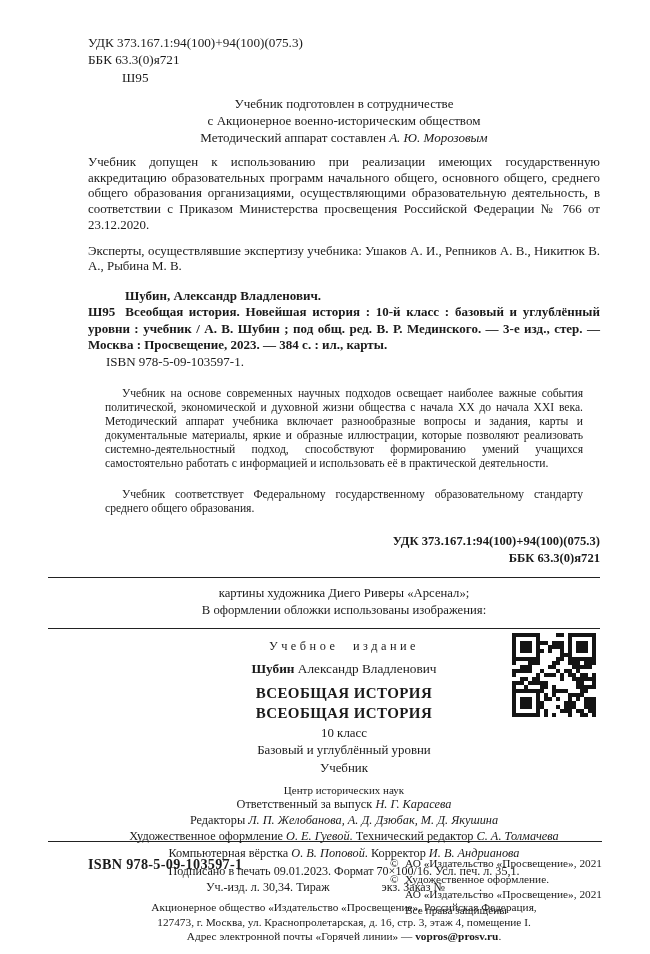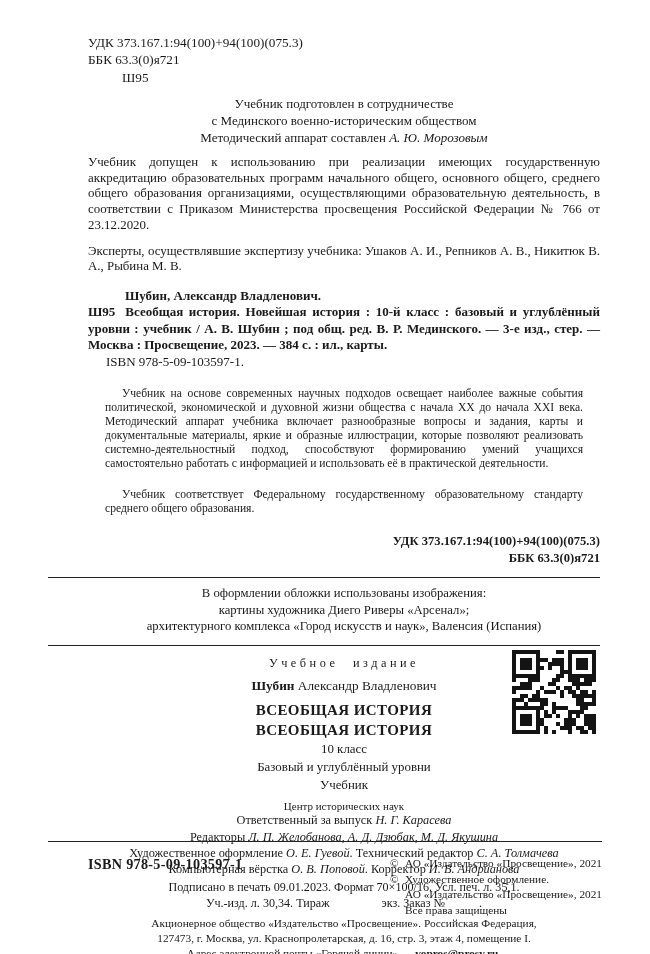--- a/index.html
+++ b/index.html
@@ -72,21 +72,21 @@
 <div class="page">
 
   <div class="top-codes">
     <div>УДК 373.167.1:94(100)+94(100)(075.3)</div>
     <div>ББК 63.3(0)я721</div>
     <div class="indent">Ш95</div>
   </div>
 
   <div class="coop">
     <div>Учебник подготовлен в сотрудничестве</div>
-    <div>с Мединского военно-историческим обществом</div>
+    <div>с Акционерное военно-историческим обществом</div>
     <div><span>Методический аппарат составлен </span><span class="italic">А. Ю. Морозовым</span></div>
   </div>
 
   <p class="para">Учебник допущен к использованию при реализации имеющих государственную аккредитацию образовательных программ начального общего, основного общего, среднего общего образования организациями, осуществляющими образовательную деятельность, в соответствии с Приказом Министерства просвещения Российской Федерации № 766 от 23.12.2020.</p>
 
   <p class="para experts">Эксперты, осуществлявшие экспертизу учебника: Ушаков А. И., Репников А. В., Никитюк В. А., Рыбина М. В.</p>
 
   <div class="bib">
     <div class="bib-author">Шубин, Александр Владленович.</div>
     <p class="bib-desc"><span class="bib-code">Ш95</span><span>Всеобщая история. Новейшая история : 10-й класс : базовый и углублённый уровни : учебник / А. В. Шубин ; под общ. ред. В. Р. Мединского. — 3-е изд., стер. — Москва : Просвещение, 2023. — 384 с. : ил., карты.</span></p>
@@ -99,23 +99,22 @@
   </div>
 
   <div class="codes-right">
     <div>УДК 373.167.1:94(100)+94(100)(075.3)</div>
     <div>ББК 63.3(0)я721</div>
   </div>
 
   <hr class="rule">
 
   <div class="cover">
+    <div>картины художника Диего Риверы «Арсенал»;</div>
     <div>В оформлении обложки использованы изображения:</div>
-    <div>картины художника Диего Риверы «Арсенал»;</div>
-    <div>архитектурного комплекса «Город искусств и наук», Валенсия (Испания)</div>
   </div>
 
   <hr class="rule">
 
   <div class="edition">
     <div class="qr">
         <div class="qr-grid">
           <div style="left: 0px; top: 0px;"></div>
           <div style="left: 4px; top: 0px;"></div>
           <div style="left: 8px; top: 0px;"></div>

